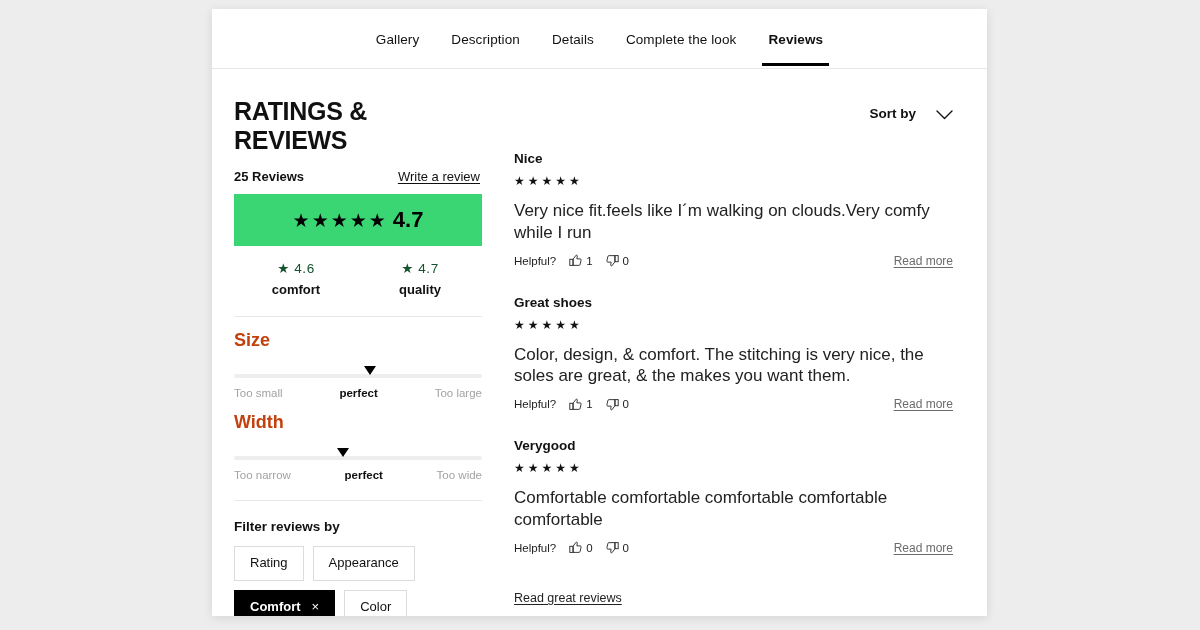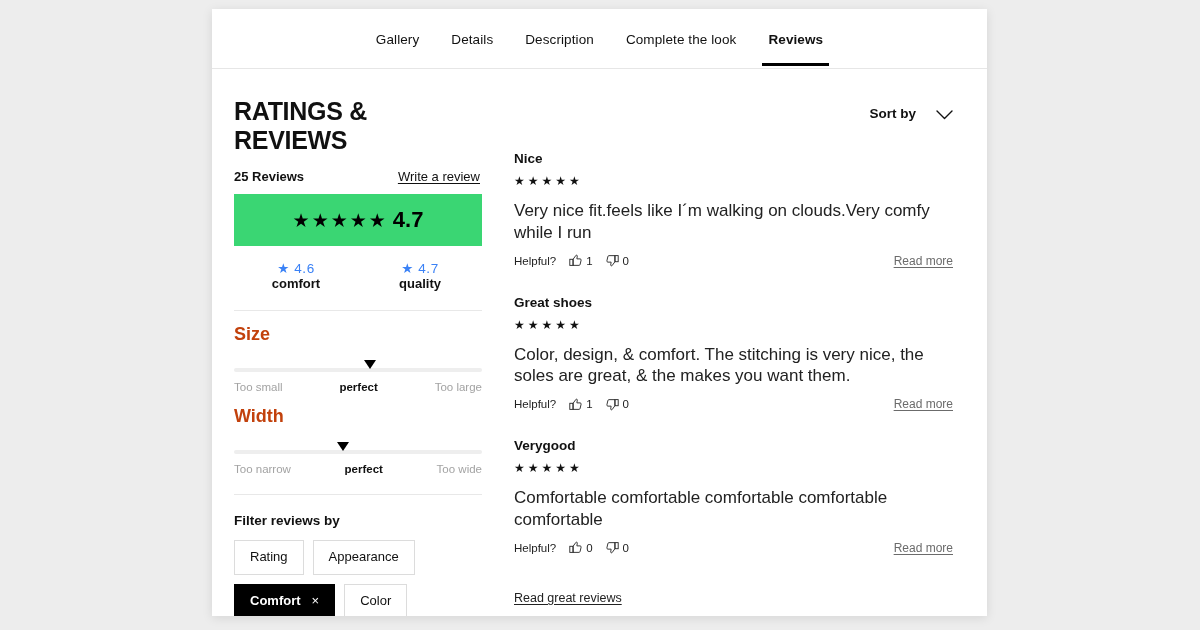--- a/index.html
+++ b/index.html
@@ -91,21 +91,22 @@
   }
   .banner-score {
     font-size: 22px; font-weight: bold; color: #000;
     line-height: 1;
   }
 
   
   .subratings { display: flex; margin-top: 14px; }
   .subrating { flex: 1; text-align: center; }
   .subrating .val {
-    font-size: 13.5px; color: #3b82f6; letter-spacing: .6px;
+    font-size: 13.5px; color: #14532d; letter-spacing: .6px;
+    margin-bottom: 6px;
   }
   .subrating .lbl { font-size: 13px; font-weight: bold; color: #111; }
 
   
   .divider { height: 1px; background: #e8e8e8; margin: 19px 0 0; }
   .slider-block { margin-top: 13px; }
   .slider-title { font-size: 18px; font-weight: bold; color: #c2410c; }
   .slider-wrap { position: relative; margin-top: 23px; }
   .slider-track { height: 4px; background: #eeeeee; border-radius: 2px; }
   .slider-marker {
@@ -194,24 +195,24 @@
 </head>
 <body>
 
 <div class="card">
 
   <nav class="navbar">
     <div class="nav-item">
       <span>Gallery</span>
     </div>
     <div class="nav-item">
+      <span>Description</span>
+    </div>
+    <div class="nav-item">
       <span>Details</span>
-    </div>
-    <div class="nav-item">
-      <span>Description</span>
     </div>
     <div class="nav-item">
       <span>Complete the look</span>
     </div>
     <div class="nav-item active">
       <span>Reviews</span>
     </div>
   </nav>
 
   <div class="content">

